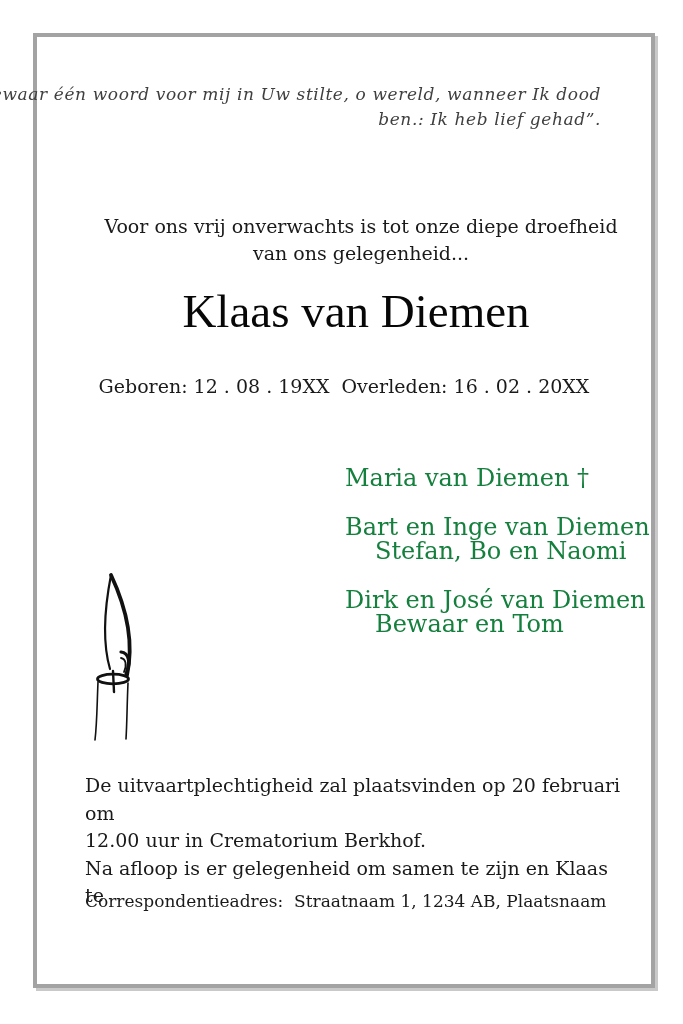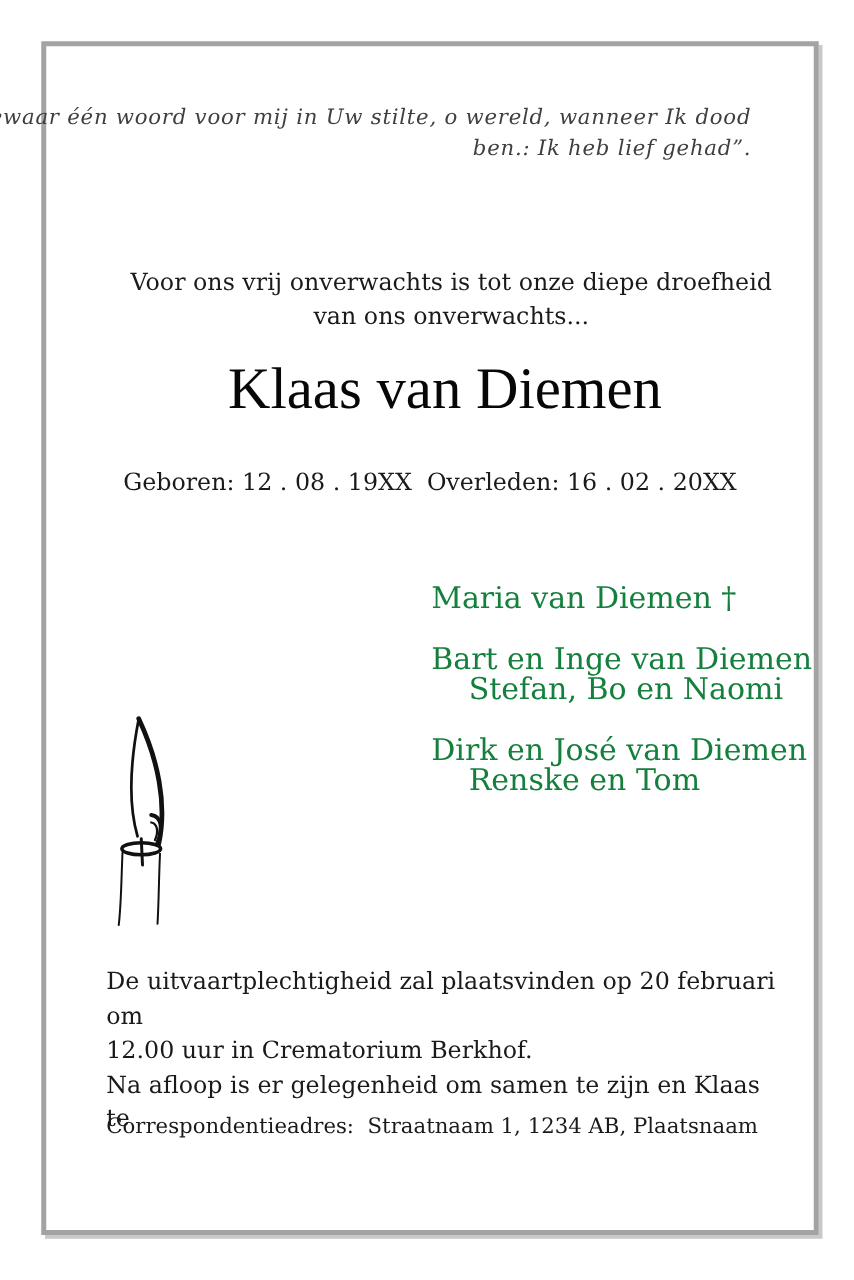--- a/index.html
+++ b/index.html
@@ -113,38 +113,38 @@
 <div class="stage">
   <div class="card">
 
     <div class="quote">
       <div>Bewaar één woord voor mij in Uw stilte, o wereld, wanneer Ik dood</div>
       <div>ben.: Ik heb lief gehad”.</div>
     </div>
 
     <div class="intro">
       <div>Voor ons vrij onverwachts is tot onze diepe droefheid</div>
-      <div>van ons onverwachts...</div>
+      <div>van ons gelegenheid...</div>
     </div>
 
     <h1 class="deceased-name">Klaas van Diemen</h1>
 
     <div class="dates">Geboren: 12 . 08 . 19XX  Overleden: 16 . 02 . 20XX</div>
 
     <div class="family">
       <div class="group">
         <div>Maria van Diemen †</div>
       </div>
       <div class="group">
         <div>Bart en Inge van Diemen</div>
         <div class="indent">Stefan, Bo en Naomi</div>
       </div>
       <div class="group">
         <div>Dirk en José van Diemen</div>
-        <div class="indent">Renske en Tom</div>
+        <div class="indent">Bewaar en Tom</div>
       </div>
     </div>
 
     <svg class="candle" viewBox="0 0 110 190" xmlns="http://www.w3.org/2000/svg" fill="none" stroke="#111111" stroke-linecap="round">
 
       <path d="M34,10 C27,46 26,80 33,104" stroke-width="2.2"></path>
 
       <path d="M34,10 C49,42 57,78 50,110" stroke-width="3.8"></path>
 
       <path d="M49,109 C54,98 52,88 44,87" stroke-width="3.2"></path>

